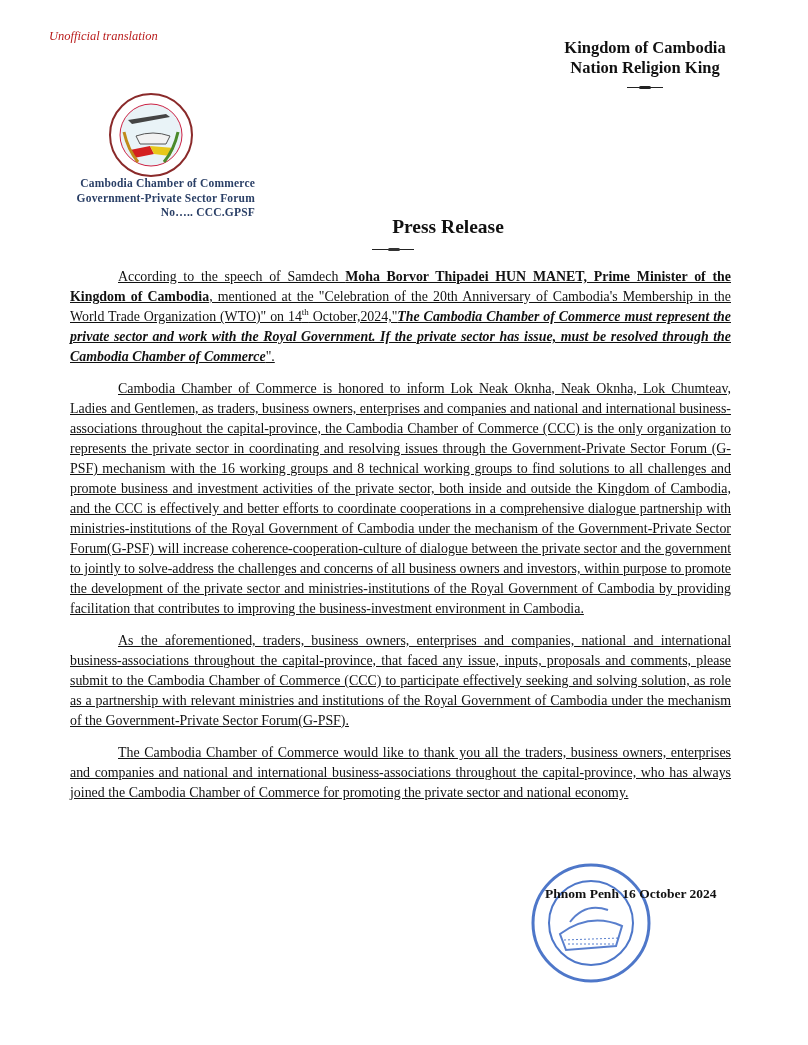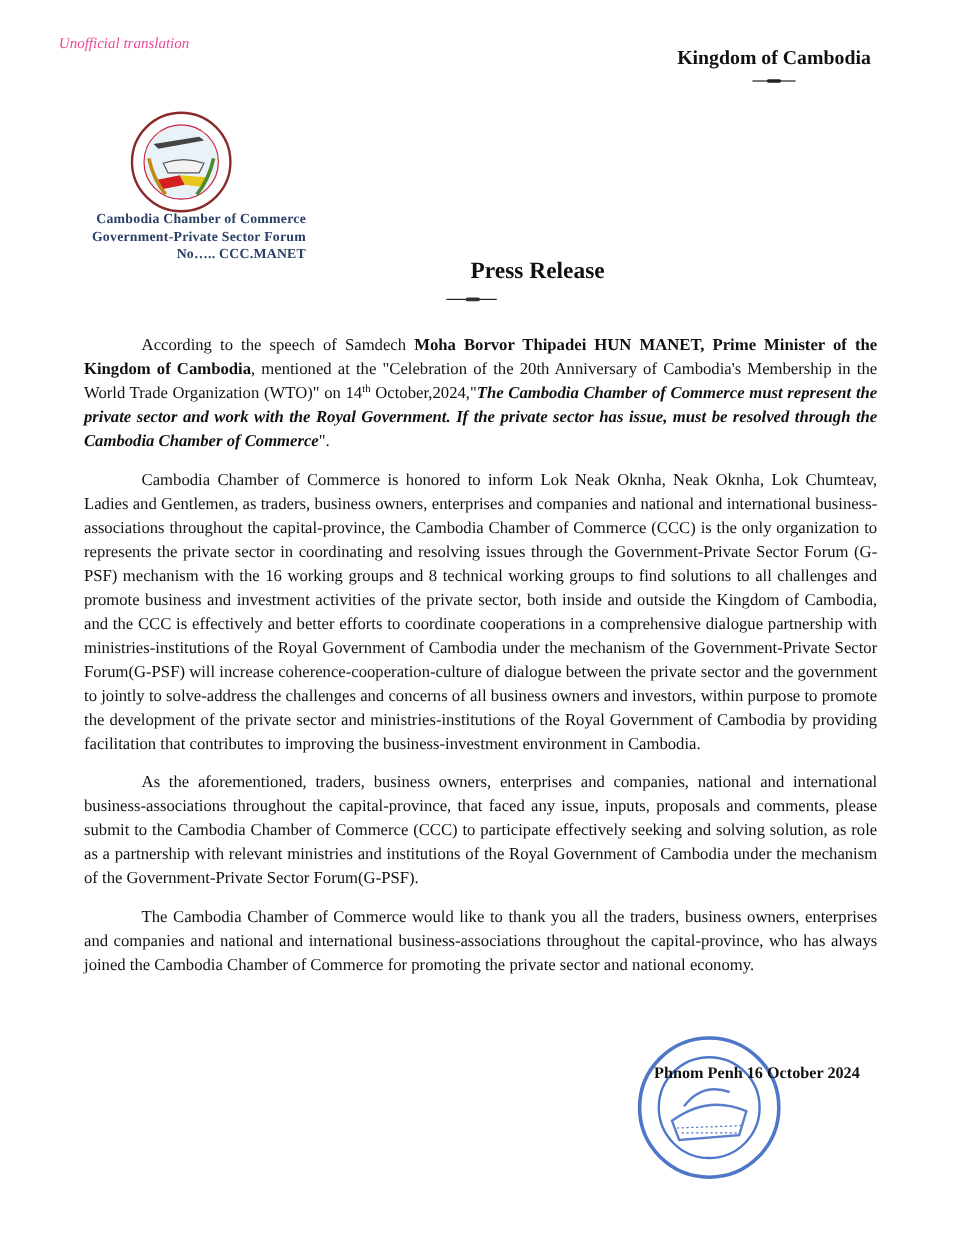--- a/index.html
+++ b/index.html
@@ -1,63 +1,64 @@
 <!DOCTYPE html>
 <html><head>
 <meta charset="utf-8">
 <style>
   html, body { margin:0; padding:0; background:#ffffff; }
   body { width:808px; height:1045px; position:relative; overflow:hidden;
          font-family:"Liberation Serif", "DejaVu Serif", serif; color:#111; }
-  .unofficial { position:absolute; left:49px; top:29px; font-style:italic; font-size:12.5px; color:#ec4899; }
+  .unofficial { position:absolute; left:49px; top:29px; font-style:italic; font-size:12.5px; color:#b91c1c; }
   .kingdom { position:absolute; left:520px; top:38px; width:250px; text-align:center;
              font-weight:bold; font-size:16.5px; line-height:20px; color:#111; }
   .divider-small { display:block; margin:8px auto 0; width:36px; height:3px; position:relative; }
   .divider-small::before { content:""; position:absolute; left:0; right:0; top:1px; height:1px; background:#222; }
   .divider-small::after { content:""; position:absolute; left:12px; width:12px; top:0; height:3px; background:#222; border-radius:2px; }
   .logo { position:absolute; left:108px; top:92px; width:86px; height:86px; }
   .org { position:absolute; left:50px; top:176px; width:205px; text-align:right;
          font-weight:bold; font-size:11.5px; line-height:14.5px; color:#2a3f66; letter-spacing:0.2px; }
   .title { position:absolute; left:0; width:808px; top:216px; text-align:center; font-weight:bold; font-size:19.5px;margin-left:44px; }
   .title-rule { position:absolute; left:372px; top:248px; width:42px; height:3px; }
   .title-rule::before { content:""; position:absolute; left:0; right:0; top:1px; height:1px; background:#222; }
   .title-rule::after { content:""; position:absolute; left:16px; width:12px; top:0; height:3px; background:#333; border-radius:2px; }
   .body { position:absolute; left:70px; top:267px; width:661px; font-size:13.9px; line-height:20px; text-align:justify; }
-  .body p { margin:12px 0 12px 0; text-indent:48px; }
+  .body p { margin:0 0 12px 0; text-indent:48px;text-decoration:underline; }
   .body b { font-weight:bold; }
   .body .bi { font-weight:bold; font-style:italic; }
   sup { font-size:9px; line-height:0; vertical-align:super; }
   .stamp { position:absolute; left:530px; top:862px; width:122px; height:122px; }
   .place-date { position:absolute; left:545px; top:886px; width:186px; text-align:left; font-weight:bold; font-size:13.5px; }
 </style>
 </head>
 <body>
 
 <div class="unofficial">Unofficial translation</div>
 
 <div class="kingdom">
   <div>Kingdom of Cambodia</div>
+  <div>Nation Religion King</div>
   <span class="divider-small"></span>
 </div>
 
 <svg class="logo" viewBox="0 0 86 86">
   <circle cx="43" cy="43" r="41" fill="#fff" stroke="#8a2a2a" stroke-width="2"></circle>
   <circle cx="43" cy="43" r="31" fill="#e9f3f7" stroke="#c24" stroke-width="1"></circle>
   <path d="M20 28 L58 22 L62 25 L24 32 Z" fill="#444"></path>
   <path d="M28 44 Q45 38 62 44 L58 52 L32 52 Z" fill="#f2f2f2" stroke="#555" stroke-width="1"></path>
   <path d="M22 58 L42 54 L46 62 L26 66 Z" fill="#d42020"></path>
   <path d="M42 54 L66 56 L62 64 L46 62 Z" fill="#e8c71a"></path>
   <path d="M16 40 Q20 58 30 70" stroke="#c08a1a" stroke-width="3" fill="none"></path>
   <path d="M70 40 Q66 58 56 70" stroke="#4a8a2a" stroke-width="3" fill="none"></path>
 </svg>
 
 <div class="org">
   <div>Cambodia Chamber of Commerce</div>
   <div>Government-Private Sector Forum</div>
-  <div>No….. CCC.MANET</div>
+  <div>No….. CCC.GPSF</div>
 </div>
 
 <div class="title">Press Release</div>
 <div class="title-rule"></div>
 
 <div class="body">
   <p><span>According to the speech of Samdech </span><b>Moha Borvor Thipadei HUN MANET, Prime Minister of the Kingdom of Cambodia</b><span>, mentioned at the "Celebration of the 20th Anniversary of Cambodia's Membership in the World Trade Organization (WTO)" on 14</span><sup>th</sup><span> October,2024,"</span><span class="bi">The Cambodia Chamber of Commerce must represent the private sector and work with the Royal Government. If the private sector has issue, must be resolved through the Cambodia Chamber of Commerce</span><span>".</span></p>
   <p>Cambodia Chamber of Commerce is honored to inform Lok Neak Oknha, Neak Oknha, Lok Chumteav, Ladies and Gentlemen, as traders, business owners, enterprises and companies and national and international business-associations throughout the capital-province, the Cambodia Chamber of Commerce (CCC) is the only organization to represents the private sector in coordinating and resolving issues through the Government-Private Sector Forum (G-PSF) mechanism with the 16 working groups and 8 technical working groups to find solutions to all challenges and promote business and investment activities of the private sector, both inside and outside the Kingdom of Cambodia, and the CCC is effectively and better efforts to coordinate cooperations in a comprehensive dialogue partnership with ministries-institutions of the Royal Government of Cambodia under the mechanism of the Government-Private Sector Forum(G-PSF) will increase coherence-cooperation-culture of dialogue between the private sector and the government to jointly to solve-address the challenges and concerns of all business owners and investors, within purpose to promote the development of the private sector and ministries-institutions of the Royal Government of Cambodia by providing facilitation that contributes to improving the business-investment environment in Cambodia.</p>
   <p>As the aforementioned, traders, business owners, enterprises and companies, national and international business-associations throughout the capital-province, that faced any issue, inputs, proposals and comments, please submit to the Cambodia Chamber of Commerce (CCC) to participate effectively seeking and solving solution, as role as a partnership with relevant ministries and institutions of the Royal Government of Cambodia under the mechanism of the Government-Private Sector Forum(G-PSF).</p>
   <p>The Cambodia Chamber of Commerce would like to thank you all the traders, business owners, enterprises and companies and national and international business-associations throughout the capital-province, who has always joined the Cambodia Chamber of Commerce for promoting the private sector and national economy.</p>

